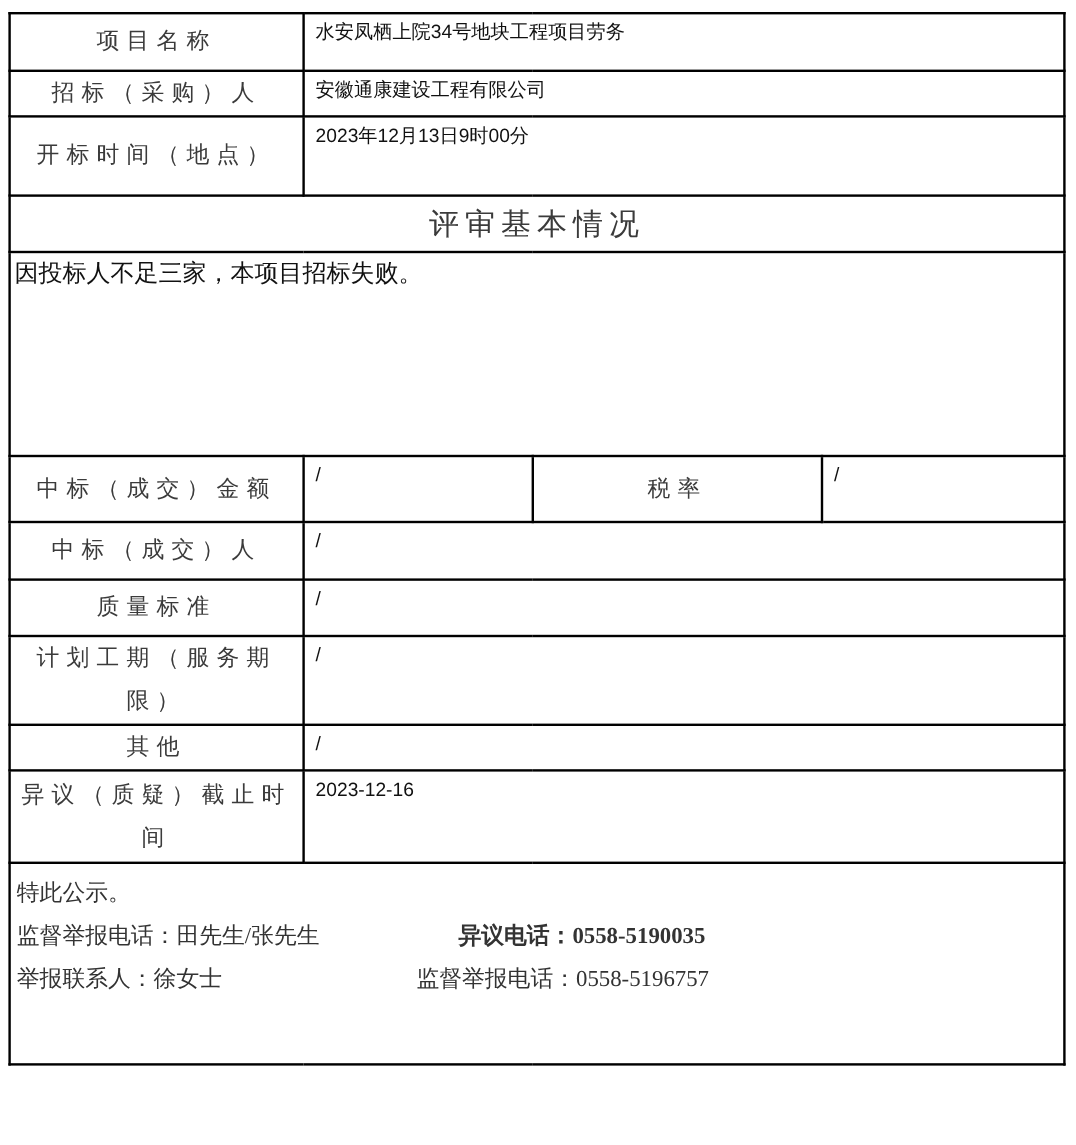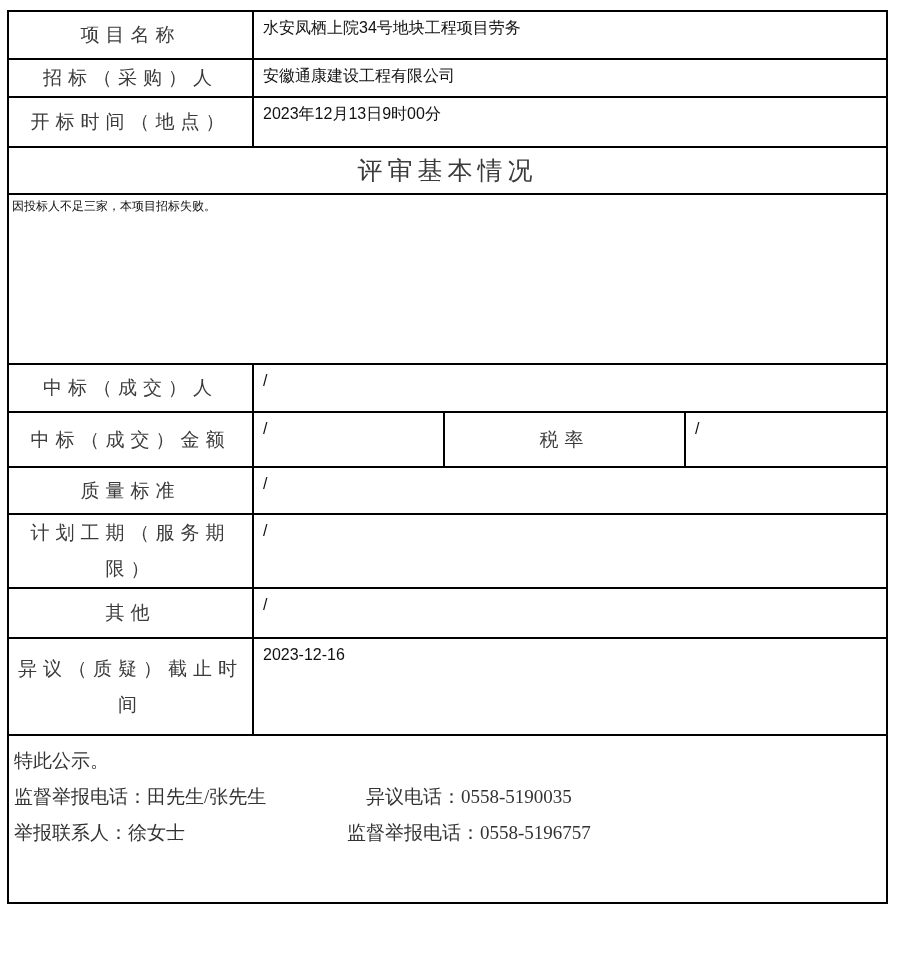--- a/index.html
+++ b/index.html
@@ -60,21 +60,21 @@
     font-family: "Liberation Serif", serif;
     font-size: 25px;
     letter-spacing: 5px;
     color: #3b3b3b;
   }
   
   td.content {
     text-align: left;
     vertical-align: top;
     font-family: "Liberation Sans", sans-serif;
-    font-size: 12px;
+    font-size: 20px;
     color: #111111;
     padding: 4px 6px 0 3px;
     line-height: 1.3;
   }
   
   td.footer {
     text-align: left;
     vertical-align: top;
     font-family: "Liberation Serif", serif;
     font-size: 19px;
@@ -83,21 +83,21 @@
   }
   .fline {
     position: relative;
     line-height: 36px;
     white-space: nowrap;
   }
   .fline .abs {
     position: absolute;
     top: 0;
   }
-  .abs.a1 { left: 352px; }
+  .abs.a1 { left: 368px; font-weight: bold; }
   .abs.a2 { left: 333px; }
 </style>
 </head>
 <body>
 
 <div class="page">
   <table class="doc">
     <colgroup>
       <col style="width:245px">
       <col style="width:191px">
@@ -110,62 +110,62 @@
       <td class="label">项目名称</td>
       <td class="value" colspan="3">水安凤栖上院34号地块工程项目劳务</td>
     </tr>
 
 
     <tr style="height:32px">
       <td class="label">招标（采购）人</td>
       <td class="value" colspan="3">安徽通康建设工程有限公司</td>
     </tr>
 
-    <tr style="height:50px">
+    <tr style="height:66px">
       <td class="label">开标时间（地点）</td>
       <td class="value" colspan="3">2023年12月13日9时00分</td>
     </tr>
 
     <tr style="height:47px">
       <td class="section" colspan="4">评审基本情况</td>
     </tr>
 
     <tr style="height:170px">
       <td class="content" colspan="4">因投标人不足三家，本项目招标失败。</td>
     </tr>
 
-    <tr style="height:48px">
-      <td class="label">中标（成交）人</td>
-      <td class="value" colspan="3">/</td>
-    </tr>
-
     <tr style="height:55px">
       <td class="label">中标（成交）金额</td>
       <td class="value">/</td>
       <td class="label">税率</td>
       <td class="value">/</td>
+    </tr>
+
+    <tr style="height:48px">
+      <td class="label">中标（成交）人</td>
+      <td class="value" colspan="3">/</td>
     </tr>
 
     <tr style="height:47px">
       <td class="label">质量标准</td>
       <td class="value" colspan="3">/</td>
     </tr>
 
     <tr style="height:73px">
       <td class="label">计划工期（服务期
 限）</td>
       <td class="value" colspan="3">/</td>
     </tr>
 
-    <tr style="height:50px">
+    <tr style="height:38px">
       <td class="label">其他</td>
       <td class="value" colspan="3">/</td>
     </tr>
 
-    <tr style="height:97px">
+    <tr style="height:77px">
       <td class="label">异议（质疑）截止时
 间</td>
       <td class="value" colspan="3">2023-12-16</td>
     </tr>
 
     <tr style="height:168px">
       <td class="footer" colspan="4">
         <div class="fline">
           <span>特此公示。</span>
         </div>

